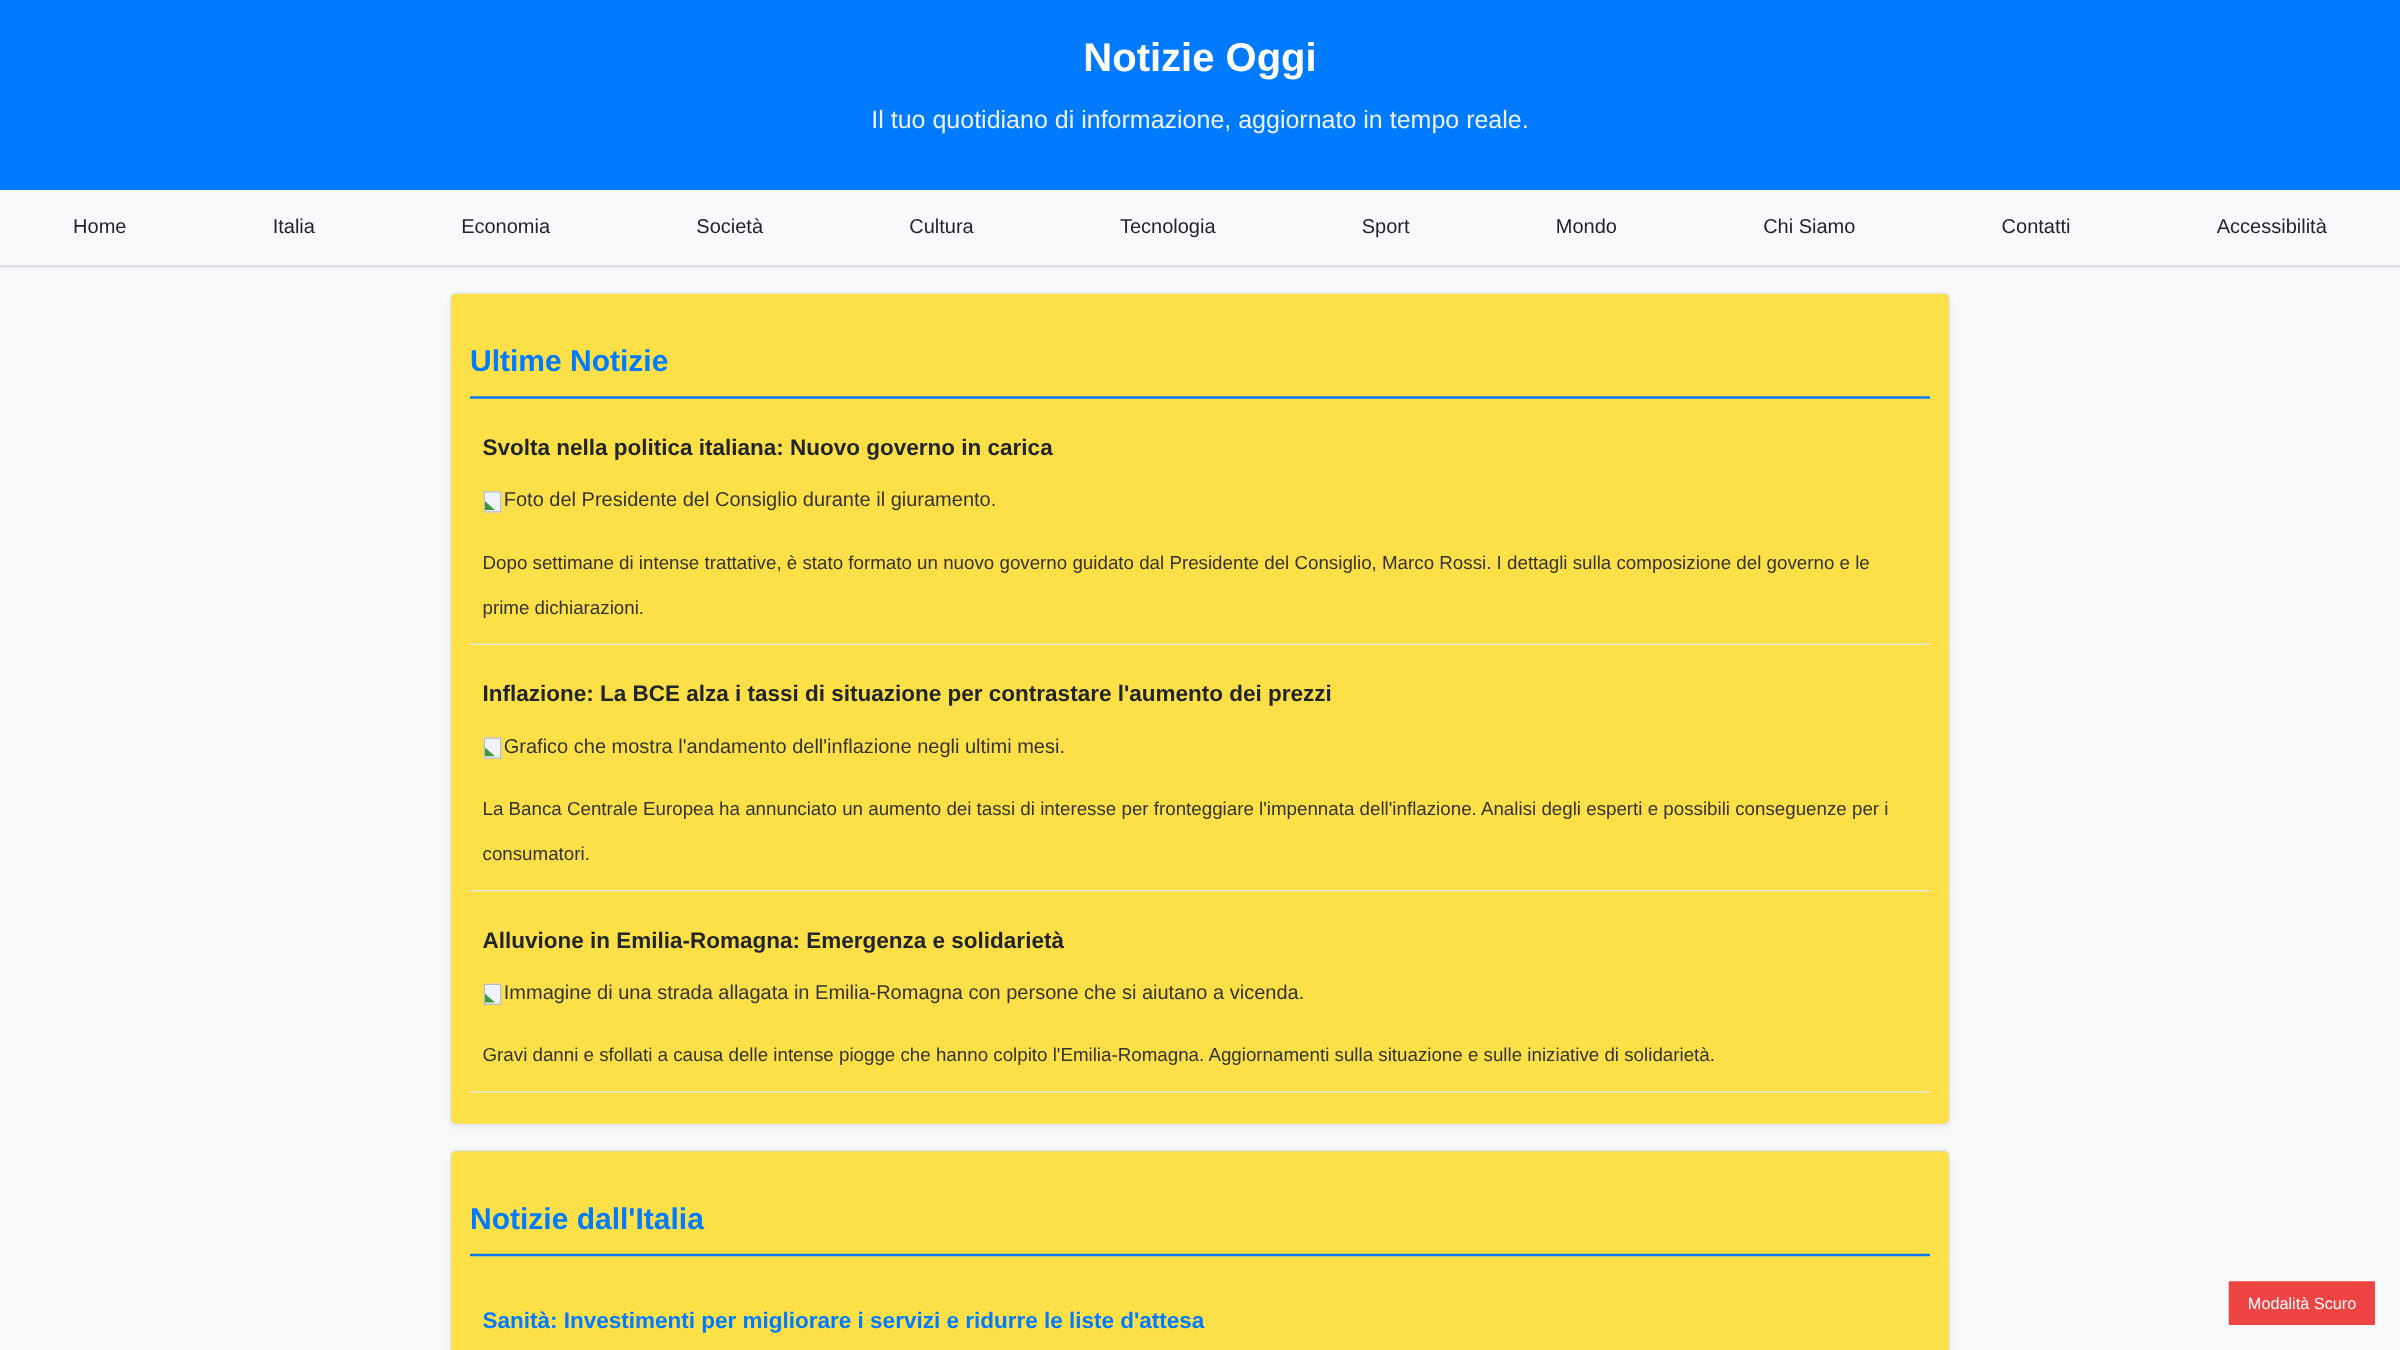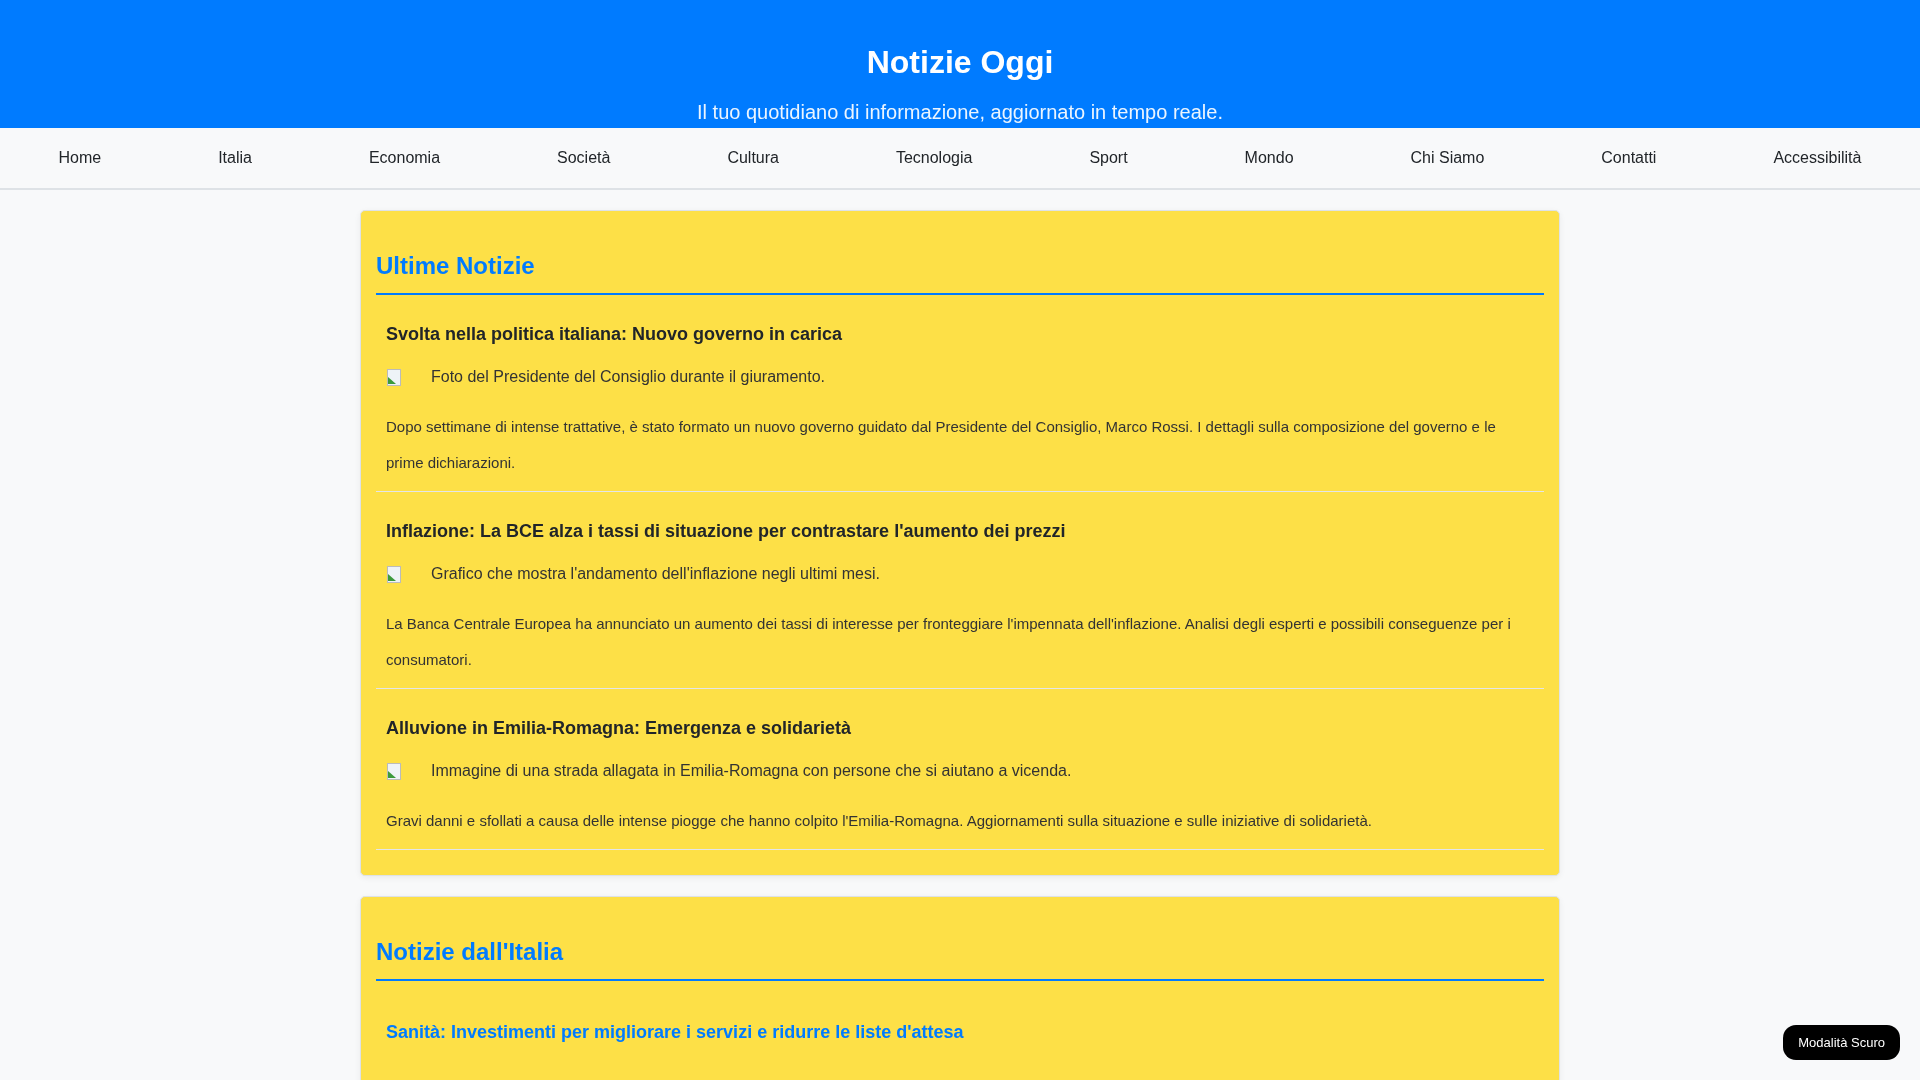--- a/index.html
+++ b/index.html
@@ -8,22 +8,22 @@
       width: 1920px; height: 1080px; overflow: hidden;
       background: #f8f9fa;
       font-family: "Liberation Sans", sans-serif;
       color: #212529;
       position: relative;
     }
     .site-header {
       background: #007bff;
       color: #fff;
       text-align: center;
-      height: 128px;
-      padding-top: 42px;
+      height: 152px;
+      padding-top: 26px;
     }
     .site-title {
       margin: 0;
       font-size: 32px;
       font-weight: bold;
       line-height: 40px;
     }
     .site-tagline {
       margin: 20px 0 0 0;
       font-size: 20px;
@@ -80,21 +80,20 @@
       color: #007bff;
       margin-top: 16px;
     }
     .img-alt {
       display: flex;
       align-items: center;
       font-size: 16px;
       color: #333;
       line-height: 20px;
       margin-bottom: 22px;
-      gap: 28px;
     }
     .broken-img-icon {
       width: 16px; height: 16px;
       position: relative;
       display: inline-block;
       margin-right: 1px;
     }
     .broken-img-icon::before {
       content: "";
       position: absolute; left: 1px; top: 0;
@@ -112,24 +111,24 @@
     .article-text {
       font-size: 15px;
       line-height: 36px;
       margin: 0;
       color: #333;
     }
     .dark-mode-btn {
       position: absolute;
       right: 20px;
       bottom: 20px;
-      background: #000000;
+      background: #ef4444;
       color: #fff;
       border: none;
-      border-radius: 13px;
+      border-radius: 1px;
       font-family: "Liberation Sans", sans-serif;
       font-size: 13px;
       padding: 10px 15px;
       cursor: pointer;
     }
   </style>
 </head>
 <body>
 
 <header class="site-header">

